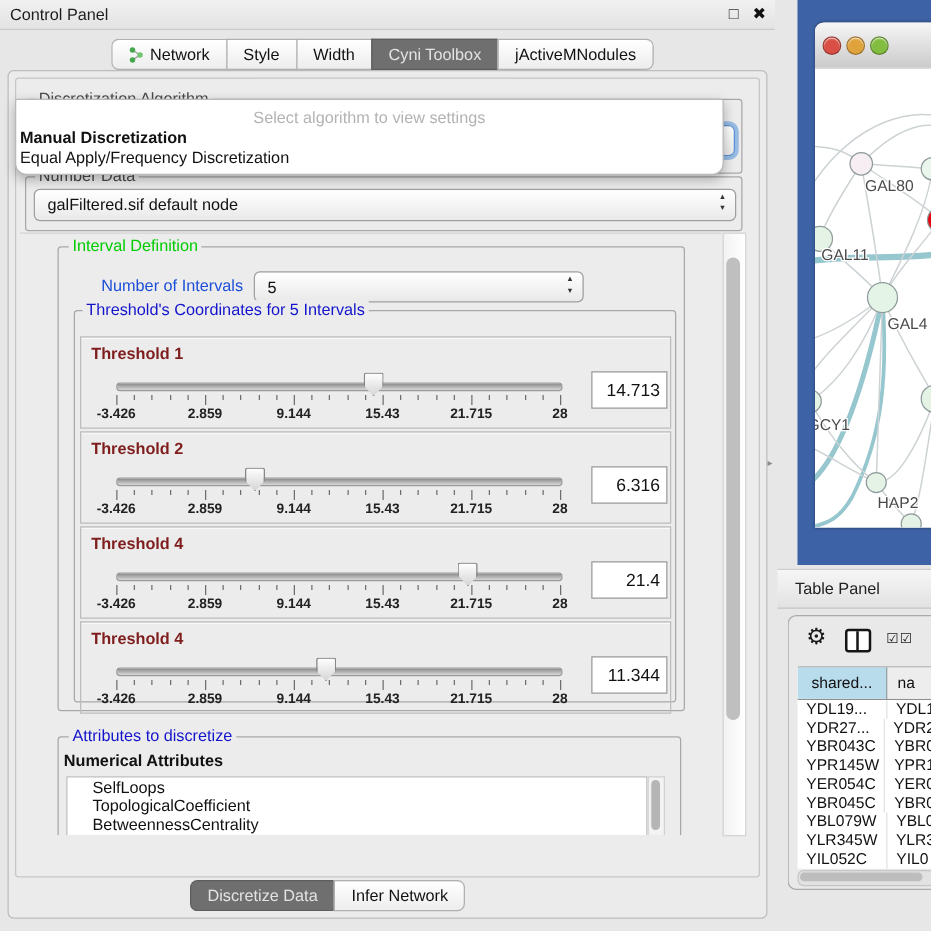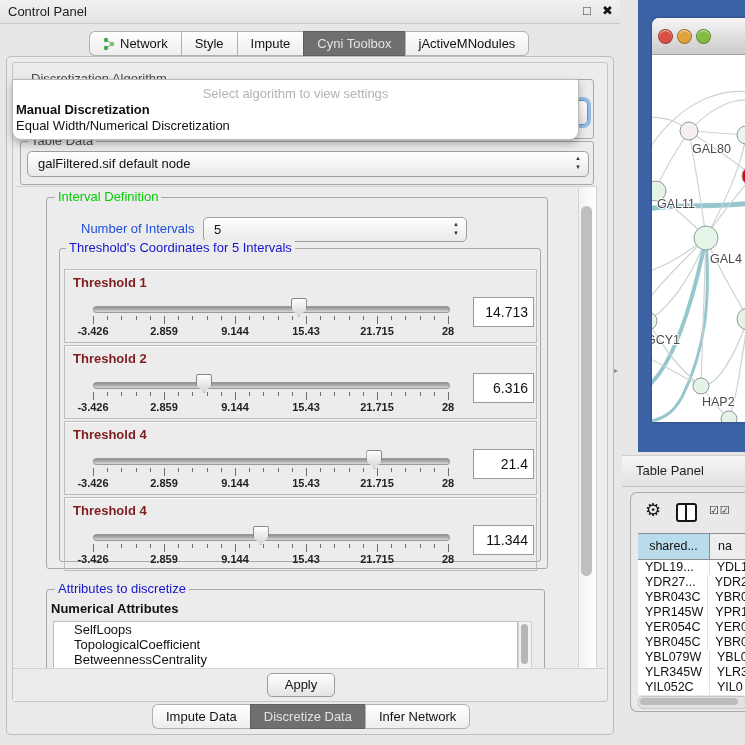--- a/index.html
+++ b/index.html
@@ -120,21 +120,21 @@
           <circle cx="3" cy="3" r="2.2" fill="#46a84c"></circle>
           <circle cx="3" cy="11" r="2.2" fill="#46a84c"></circle>
           <circle cx="9" cy="7" r="2.2" fill="#6fc46f"></circle>
         </svg>
         <span>Network</span>
       </div>
       <div class="tab">
         <span>Style</span>
       </div>
       <div class="tab">
-        <span>Impute</span>
+        <span>Width</span>
       </div>
       <div class="tab selected">
         <span>Cyni Toolbox</span>
       </div>
       <div class="tab">
         <span>jActiveMNodules</span>
       </div>
     </div>
 
   <div class="group" style="left:20px;top:79px;width:572px;height:58px;"></div>
@@ -142,25 +142,25 @@
   <div class="combo focused" style="left:24px;top:100px;width:562px;height:23px;z-index:1;">
     <span class="spin">
       <span>▲</span><br>
       <span>▼</span>
     </span>
   </div>
 
   <div class="popup">
     <div class="popup-hint">Select algorithm to view settings</div>
     <div class="popup-item b" style="top:22px;">Manual Discretization</div>
-    <div class="popup-item" style="top:38px;">Equal Width/Numerical Discretization</div>
+    <div class="popup-item" style="top:38px;">Equal Apply/Frequency Discretization</div>
   </div>
 
   <div class="group" style="left:20px;top:141px;width:572px;height:42px;"></div>
-  <div class="group-title t-gray" style="left:28px;top:133px;">Table Data</div>
+  <div class="group-title t-gray" style="left:28px;top:133px;">Number Data</div>
   <div class="combo" style="left:27px;top:151px;width:560px;height:24px;">
     <span class="val">galFiltered.sif default node</span>
     <span class="spin">
       <span>▲</span><br>
       <span>▼</span>
     </span>
   </div>
 
   <div class="viewport">
 
@@ -353,28 +353,22 @@
       <div class="mini-scroll" style="left:471px;top:31px;height:68px;">
         <div class="thumb" style="height:40px;"></div>
       </div>
     </div>
   </div>
 
   <div class="vscroll">
     <div class="thumb" style="top:19px;height:370px;"></div>
   </div>
 
-  <div class="apply-strip">
-    <div class="apply-btn">Apply</div>
-  </div>
 
   <div class="tabstrip bottom">
-      <div class="tab">
-        <span>Impute Data</span>
-      </div>
       <div class="tab selected">
         <span>Discretize Data</span>
       </div>
       <div class="tab">
         <span>Infer Network</span>
       </div>
     </div>
   <div class="divider-arrow">▸</div>
 </div>
 

